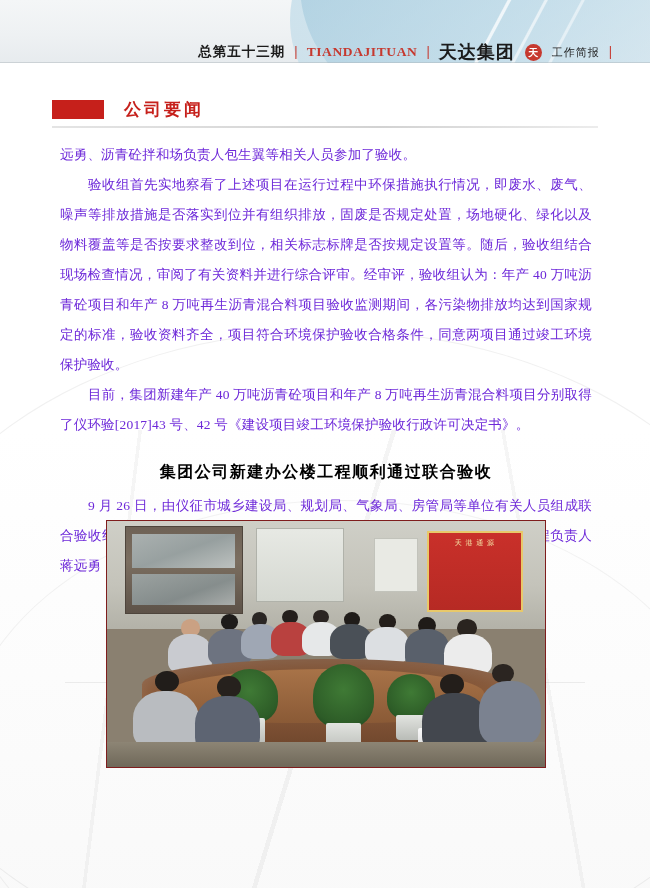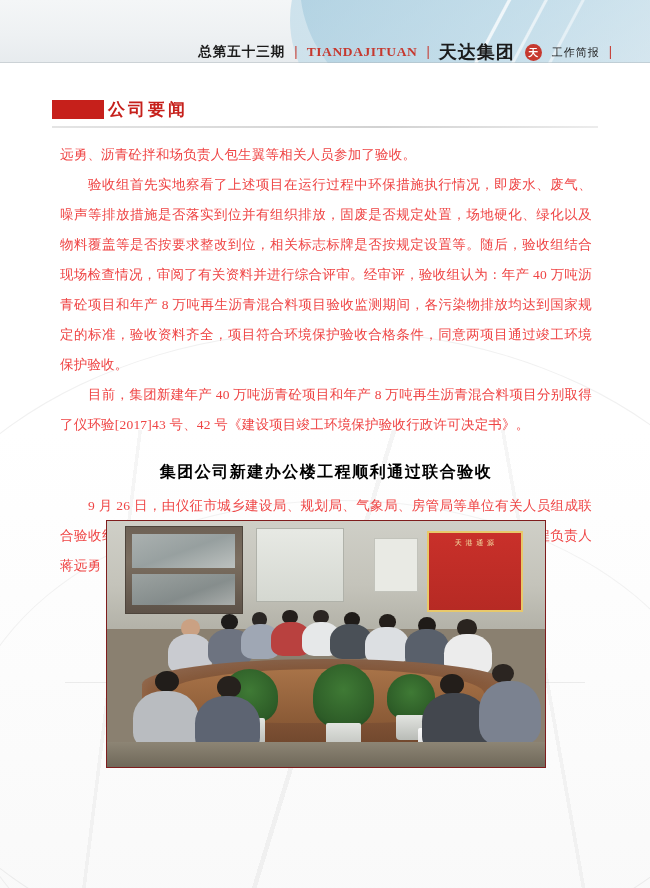--- a/index.html
+++ b/index.html
@@ -189,41 +189,41 @@
   .section-title-block {
     position: absolute;
     left: 0;
     top: 2px;
     width: 52px;
     height: 19px;
     background: #c6201b;
   }
   .section-title-text {
     position: absolute;
-    left: 56px;
+    left: 72px;
     top: 0px;
     font-size: 17px;
     font-weight: bold;
     color: #c6201b;
     letter-spacing: 3px;
     font-family: "Liberation Serif", serif;
     text-align: right;
   }
 
   
   .article {
     position: absolute;
     left: 60px;
     top: 140px;
     width: 532px;
   }
   .para {
     font-size: 13.5px;
     line-height: 30px;
-    color: #ef4444;
+    color: #6d28d9;
     text-align: justify;
     text-justify: inter-ideograph;
     margin: 0 0 0 0;
     letter-spacing: .2px;
   }
   .para.indent {
     text-indent: 28px;
   }
 
   .subhead {

